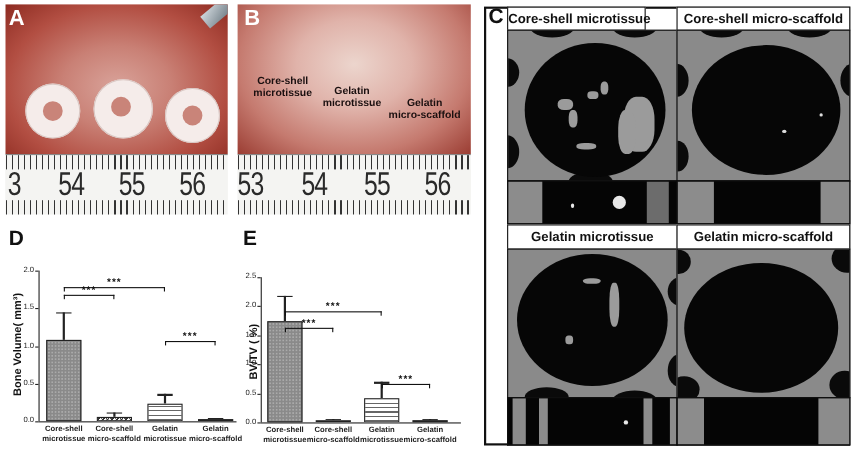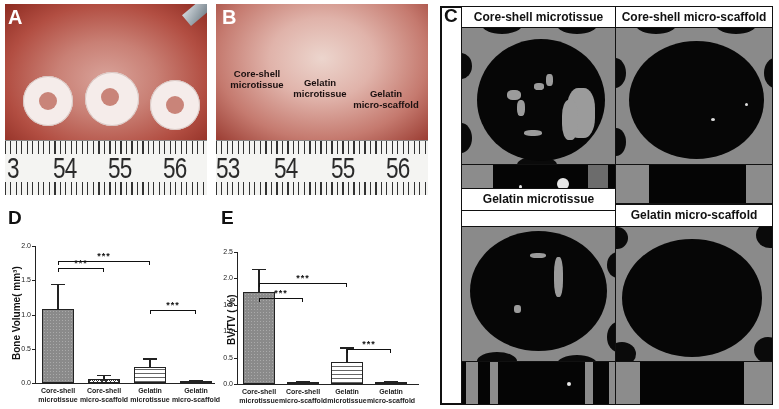--- a/index.html
+++ b/index.html
@@ -86,21 +86,21 @@
   <span class="num" style="left:0px;">53</span>
   <span class="num" style="left:58px;">54</span>
   <span class="num" style="left:115px;">55</span>
   <span class="num" style="left:170px;">56</span>
 </div>
 
 <div class="cbox"></div>
 <span class="panel-letter" style="left:444px;top:5px;color:#111;font-size:19px;">C</span>
 <div class="abs" style="left:461px;top:6px;width:1px;height:399px;background:#111;"></div>
 
-<div class="chead" style="left:461px;top:6px;width:155px;height:22px;">Core-shell microtissue</div>
+<div class="chead" style="left:461px;top:6px;width:126px;height:22px;">Core-shell microtissue</div>
 <div class="chead" style="left:615px;top:6px;width:158px;height:22px;">Core-shell micro-scaffold</div>
 
 <div class="ctimg" style="left:461px;top:27px;width:155px;height:138px;">
   <div class="pore" style="left:-12px;top:25px;width:22px;height:26px;"></div>
   <div class="pore" style="left:-12px;top:95px;width:22px;height:30px;"></div>
   <div class="pore" style="left:20px;top:-12px;width:40px;height:18px;"></div>
   <div class="pore" style="left:95px;top:-12px;width:40px;height:18px;"></div>
   <div class="pore" style="left:55px;top:128px;width:40px;height:18px;"></div>
   <div class="big" style="left:15px;top:11px;width:128px;height:122px;"></div>
   <div class="bone" style="left:105px;top:60px;width:28px;height:50px;"></div>
@@ -126,21 +126,21 @@
   <div class="wall" style="left:0;width:31px;"></div>
   <div class="wall" style="left:126px;width:20px;background:#6c6c6c;"></div>
   <div class="spot" style="left:57px;top:20px;width:3px;height:4px;"></div>
   <div class="spot" style="left:95px;top:13px;width:12px;height:12px;"></div>
 </div>
 <div class="strip" style="left:615px;top:164px;width:158px;height:40px;">
   <div class="wall" style="left:0;width:33px;"></div>
   <div class="wall" style="left:130px;width:28px;"></div>
 </div>
 
-<div class="chead" style="left:461px;top:188px;width:155px;height:23px;">Gelatin microtissue</div>
+<div class="chead" style="left:461px;top:204px;width:155px;height:23px;">Gelatin microtissue</div>
 <div class="chead" style="left:615px;top:204px;width:158px;height:23px;">Gelatin micro-scaffold</div>
 
 <div class="ctimg" style="left:461px;top:226px;width:155px;height:136px;">
   <div class="pore" style="left:145px;top:25px;width:22px;height:26px;"></div>
   <div class="pore" style="left:145px;top:95px;width:22px;height:30px;"></div>
   <div class="pore" style="left:15px;top:125px;width:40px;height:18px;"></div>
   <div class="pore" style="left:95px;top:128px;width:40px;height:18px;"></div>
   <div class="big" style="left:8px;top:4px;width:137px;height:120px;"></div>
   <div class="bone" style="left:92px;top:30px;width:9px;height:40px;"></div>
   <div class="bone" style="left:68px;top:26px;width:16px;height:5px;"></div>

